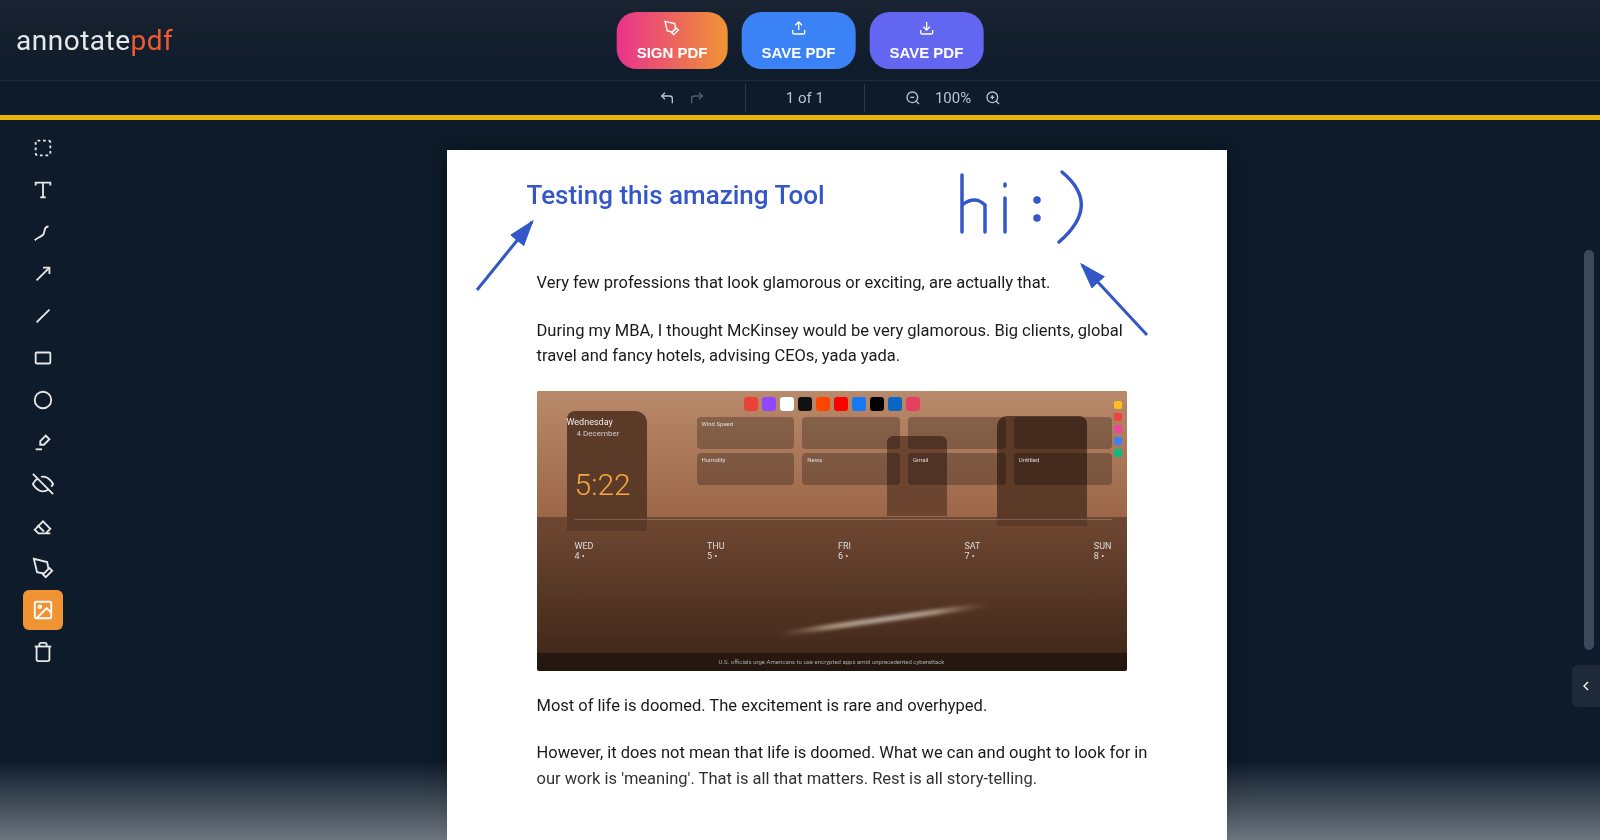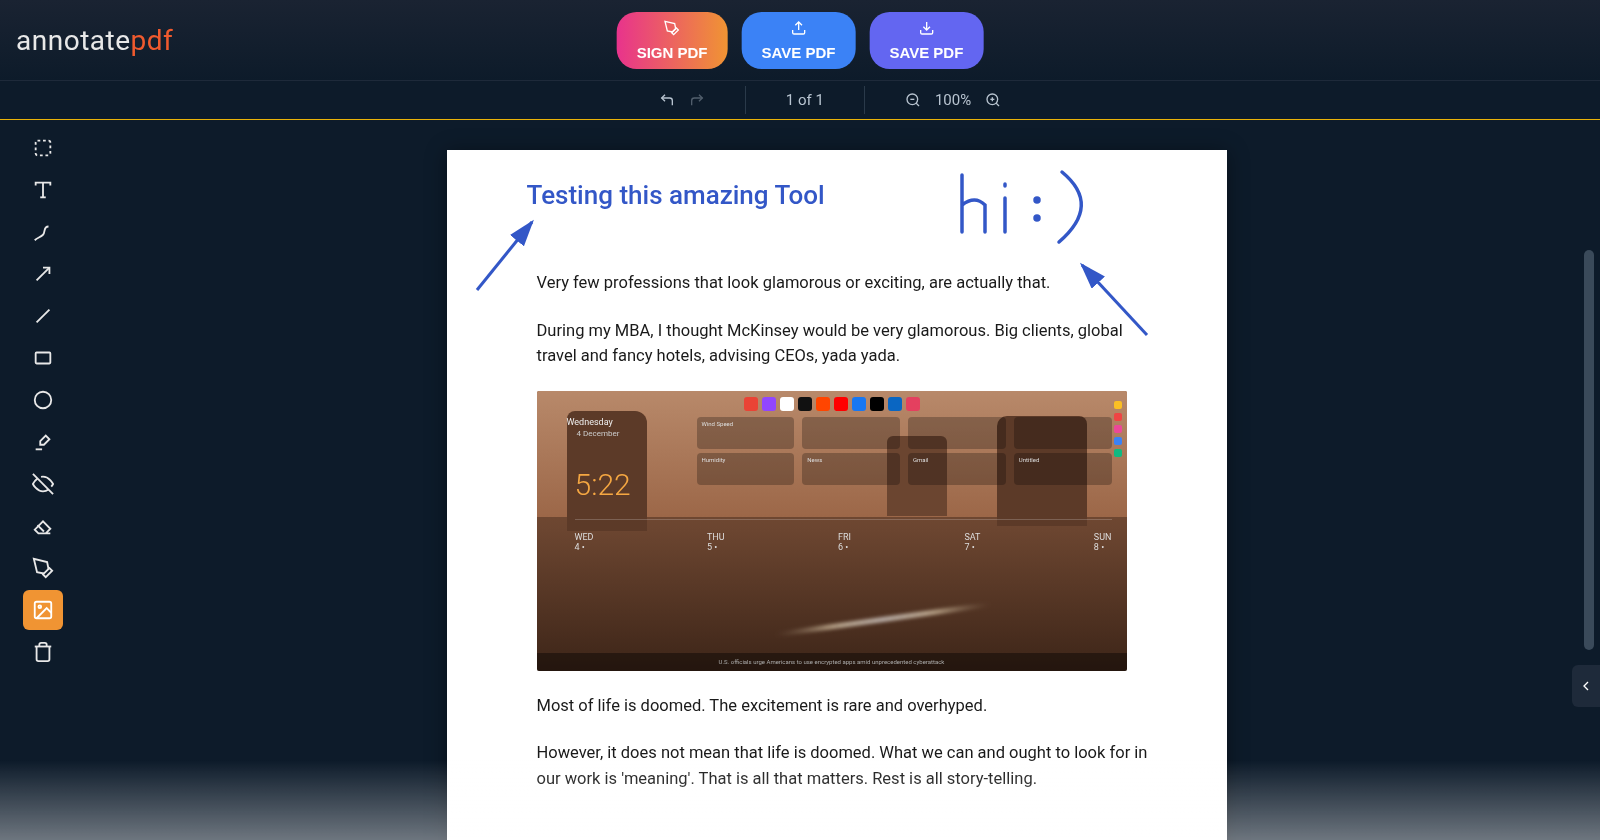--- a/index.html
+++ b/index.html
@@ -53,21 +53,21 @@
 .btn svg { width: 16px; height: 16px; }
 
 .subbar {
   height: 40px;
   display: flex;
   align-items: center;
   justify-content: center;
   gap: 40px;
   background: #0d1b2a;
   border-top: 1px solid #1e2a3a;
-  border-bottom: 1px solid #eab308;
+  border-bottom: 5px solid #eab308;
   color: #b8c4d0;
   font-size: 15px;
   position: relative;
   padding-left: 60px;
 }
 .subbar-group {
   display: flex;
   align-items: center;
   gap: 14px;
 }
@@ -151,21 +151,21 @@
 .mesa3{position:absolute;right:180px;top:45px;width:60px;height:80px;background:#6b4530;border-radius:6px 6px 0 0;}
 .light-trail{position:absolute;bottom:50px;left:40%;width:220px;height:3px;background:linear-gradient(90deg,transparent,#ffeecc,#fff,#ffeecc,transparent);border-radius:50%;filter:blur(2px);transform:rotate(-8deg);}
 .widget-time{position:absolute;left:38px;top:76px;color:#f5a742;font-size:30px;font-weight:300;}
 .widget-day{position:absolute;left:30px;top:26px;color:#eee;font-size:9px;}
 .widget-date{position:absolute;left:40px;top:38px;color:#ccc;font-size:8px;}
 .widget-cards{position:absolute;top:26px;left:160px;right:15px;display:flex;gap:8px;}
 .wcard{flex:1;height:32px;background:rgba(0,0,0,0.25);border-radius:4px;font-size:6px;color:#ddd;padding:3px 5px;}
 .widget-cards2{position:absolute;top:62px;left:160px;right:15px;display:flex;gap:8px;}
 .app-icons{position:absolute;top:6px;left:50%;transform:translateX(-50%);display:flex;gap:4px;}
 .aicon{width:14px;height:14px;border-radius:3px;}
-.week-row{position:absolute;top:128px;left:38px;right:15px;display:flex;justify-content:space-between;color:#ddd;font-size:9px;border-top:1px solid rgba(255,255,255,0.2);padding-top:12px;}
+.week-row{position:absolute;top:128px;left:38px;right:15px;display:flex;justify-content:space-between;color:#ddd;font-size:9px;border-top:1px solid rgba(255,255,255,0.2);padding-top:21px;}
 .side-dots{position:absolute;right:5px;top:10px;display:flex;flex-direction:column;gap:4px;}
 .sdot{width:8px;height:8px;border-radius:2px;}
 .bottom-bar-img{position:absolute;bottom:0;left:0;right:0;height:18px;background:rgba(0,0,0,0.4);font-size:6px;color:#aaa;display:flex;align-items:center;justify-content:center;}
 
 .annotation-arrow1{position:absolute;left:20px;top:60px;pointer-events:none;}
 .annotation-arrow2{position:absolute;right:70px;top:105px;pointer-events:none;}
 .annotation-hi{position:absolute;right:100px;top:10px;pointer-events:none;}
 
 .scrollbar{position:absolute;right:6px;top:130px;width:10px;height:400px;background:#3a4a5a;border-radius:5px;}
 

